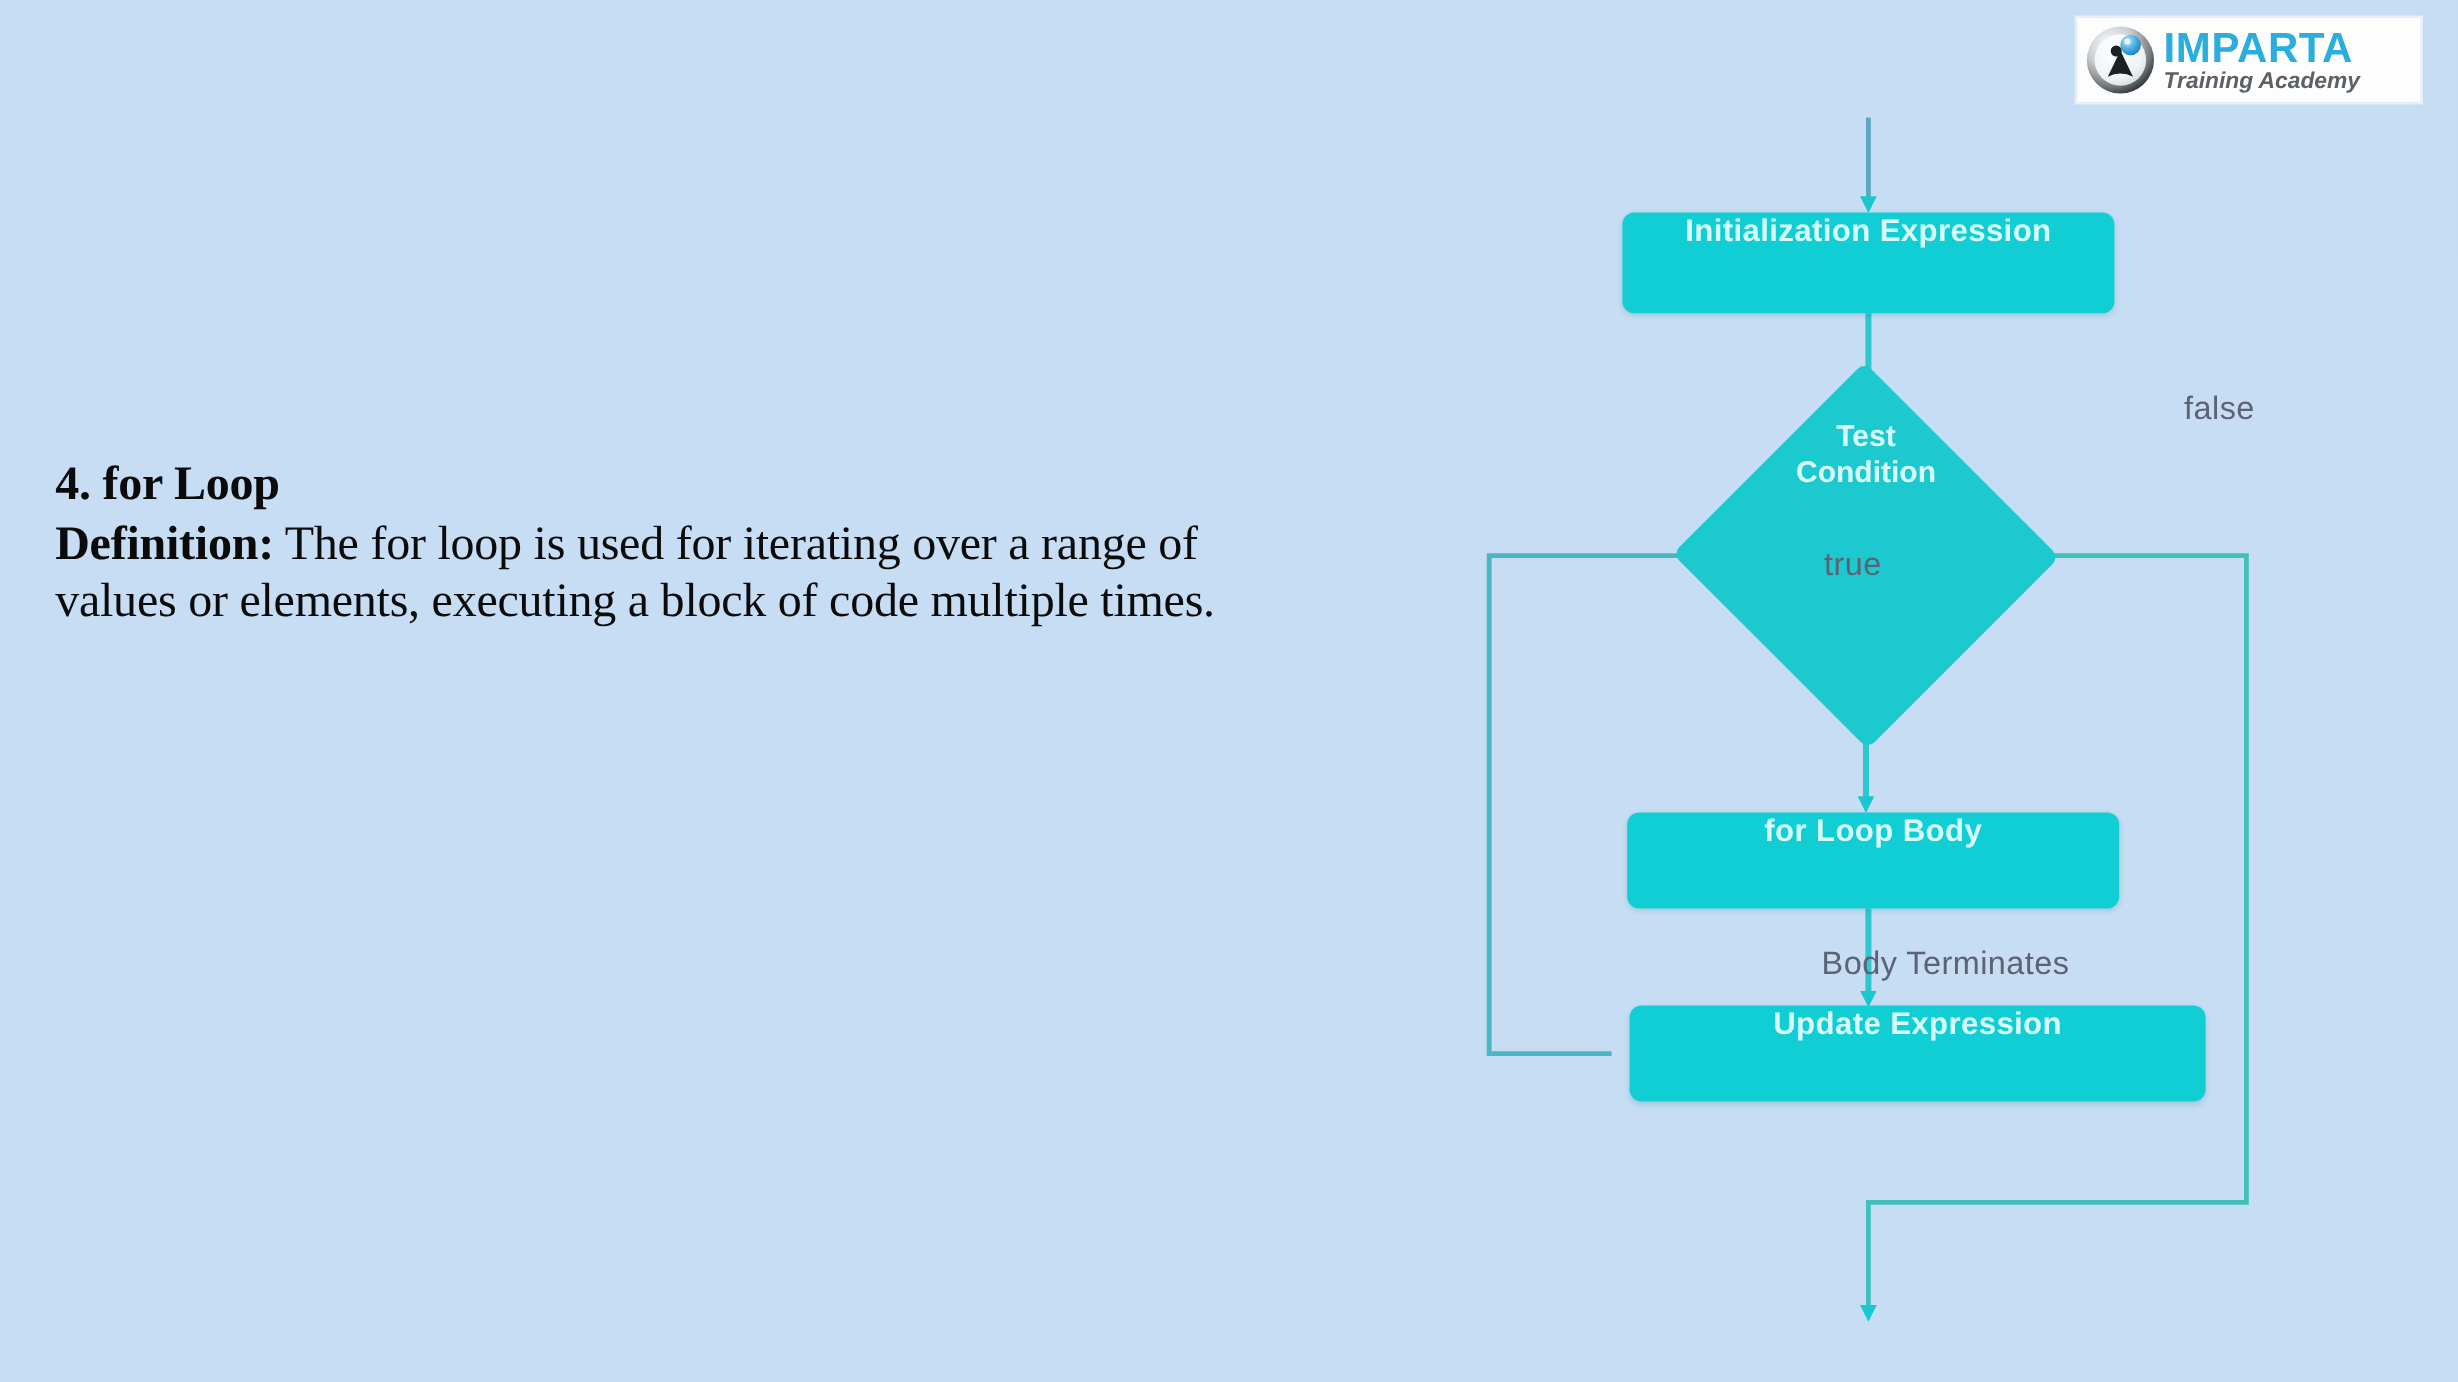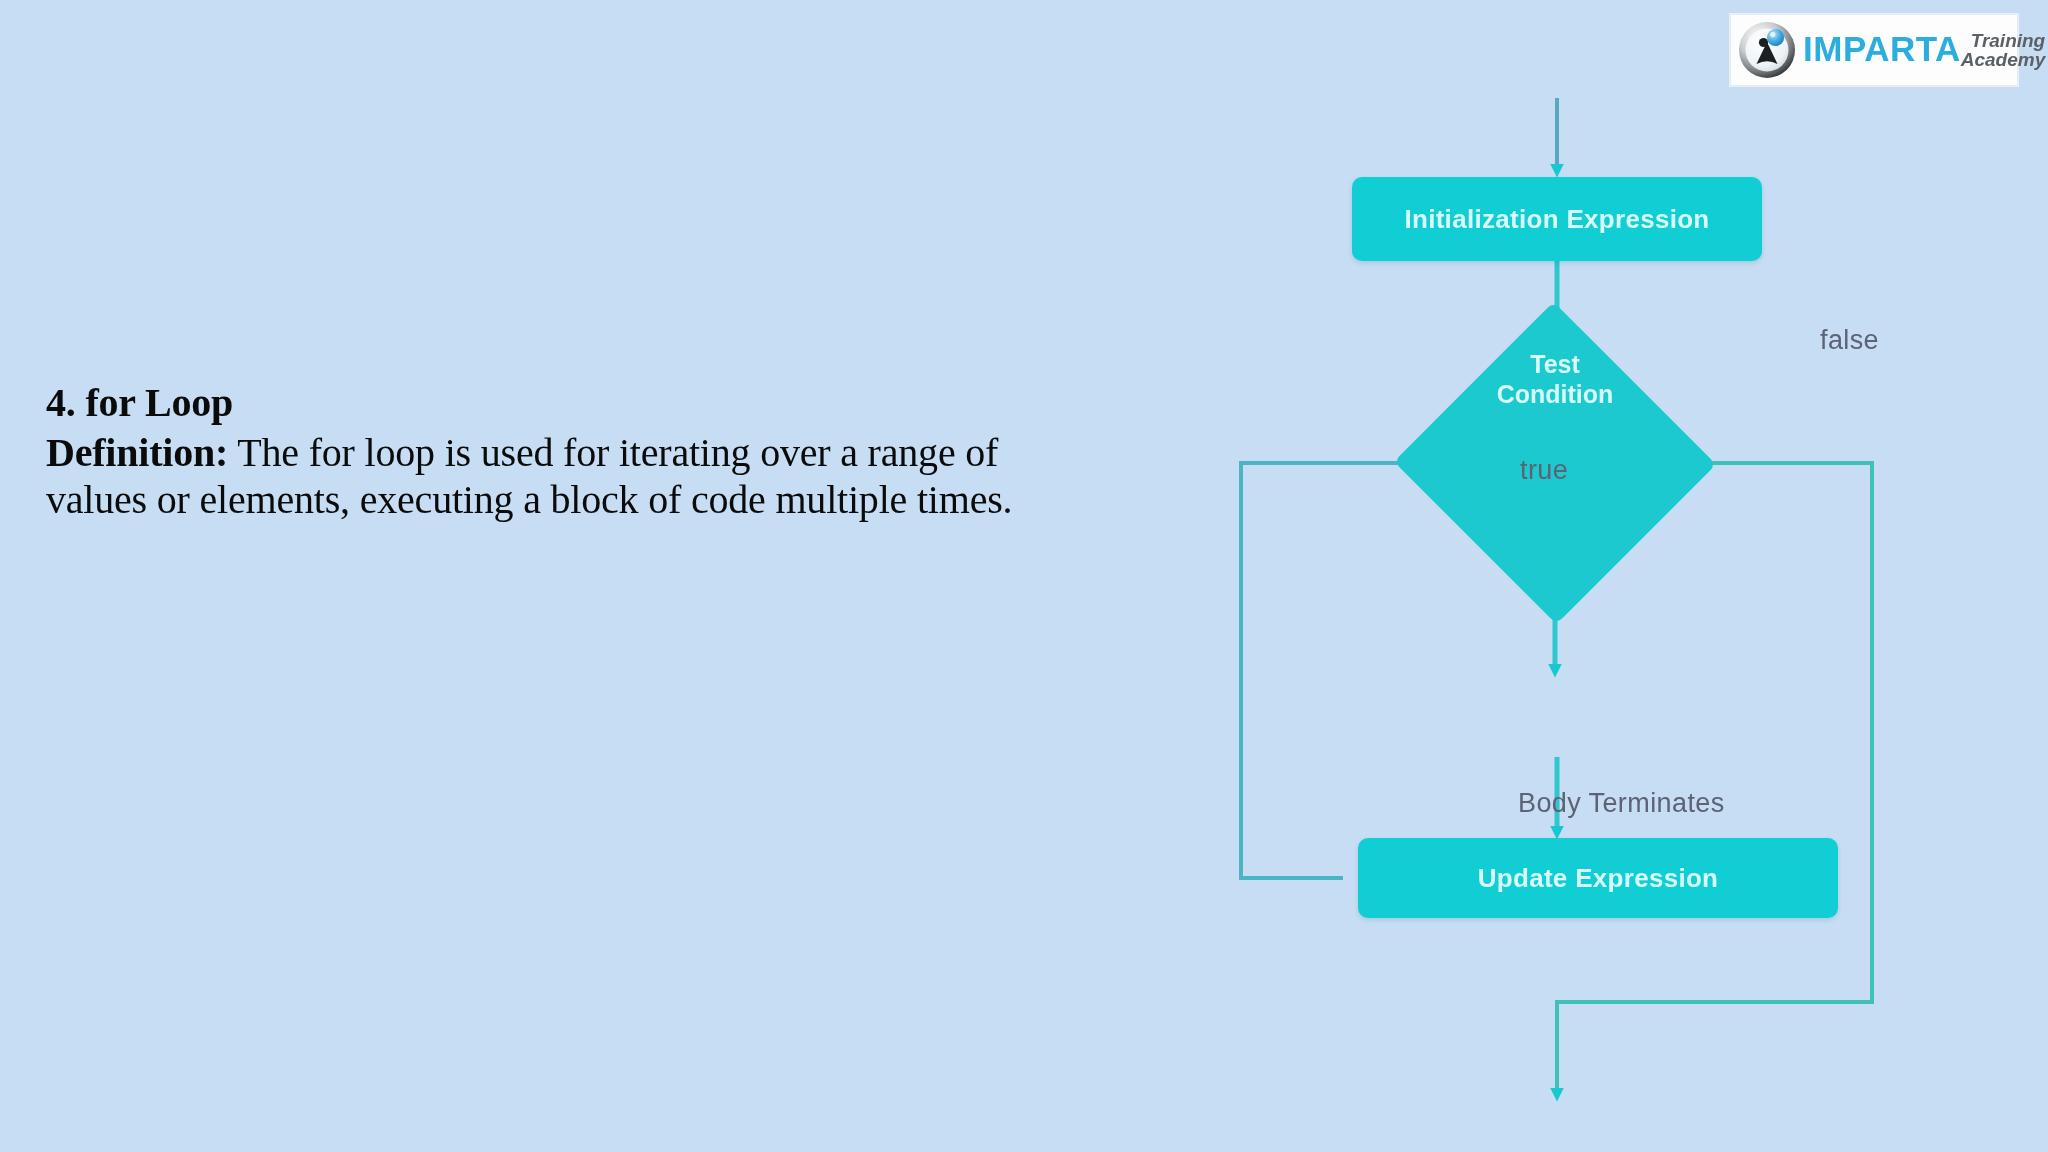--- a/index.html
+++ b/index.html
@@ -38,21 +38,21 @@
     padding: 4px 8px 4px 6px;
     box-shadow: 0 0 0 1px rgba(255,255,255,.6);
   }
   #logo-mark {
     width: 60px; height: 60px;
     flex: 0 0 60px;
     position: relative;
   }
   #logo-text {
     display: flex;
-    flex-direction: row;
+    flex-direction: column;
     justify-content: center;
     margin-left: 6px;
     line-height: 1;
   }
   #logo-title {
     font-size: 35px;
     font-weight: bold;
     color: #2badde;
     letter-spacing: .5px;
     font-family: "Liberation Sans", sans-serif;
@@ -103,21 +103,21 @@
   }
   #flow-svg { position: absolute; left:0; top:0; }
 
   .node {
     position: absolute;
     background: #10ced4;
     color: #d8fbfb;
     font-family: "Liberation Sans", sans-serif;
     font-weight: bold;
     display: flex;
-    align-items: center;
+    align-items: flex-start;
     justify-content: center;
     text-align: center;
     letter-spacing: .3px;
   }
   .proc {
     border-radius: 10px;
     font-size: 26px;
     box-shadow: 0 2px 4px rgba(10,120,130,.18);
   }
   #node-init  { left: 172px; top: 107px; width: 410px; height: 84px; }
@@ -244,20 +244,23 @@
     </div>
 
     <div class="diamond-wrap">
       <div class="diamond-shape"></div>
       <div class="diamond-label">
         <span>Test</span>
         <span>Condition</span>
       </div>
     </div>
 
+    <div class="node proc" id="node-body">
+      <span>for Loop Body</span>
+    </div>
 
     <div class="node proc" id="node-update">
       <span>Update Expression</span>
     </div>
 
     <div class="edge-label" id="label-false">false</div>
     <div class="edge-label" id="label-true">true</div>
     <div class="edge-label" id="label-terminates">Body Terminates</div>
 
   </div>

